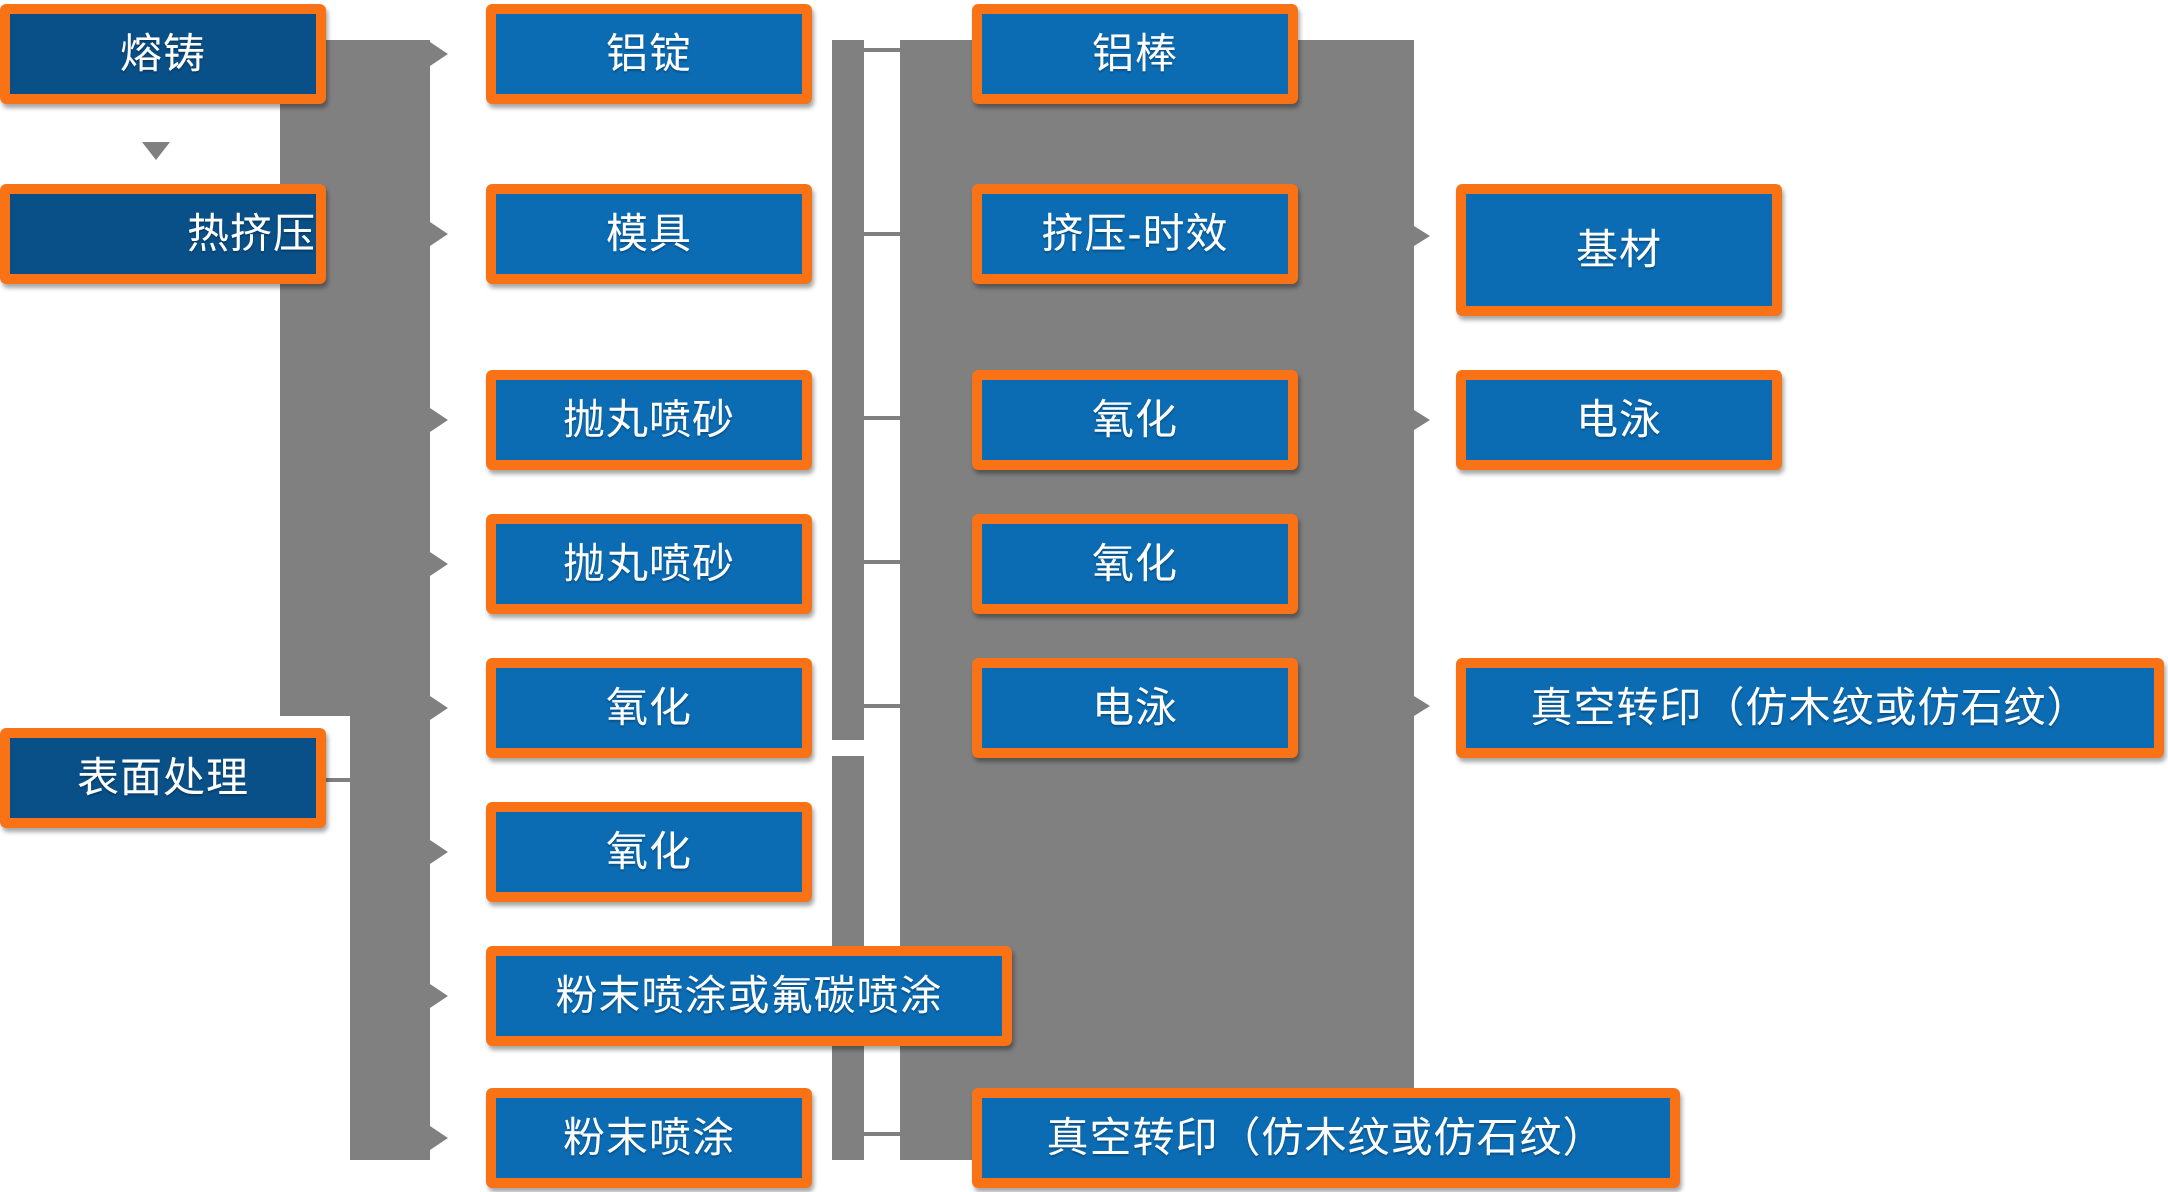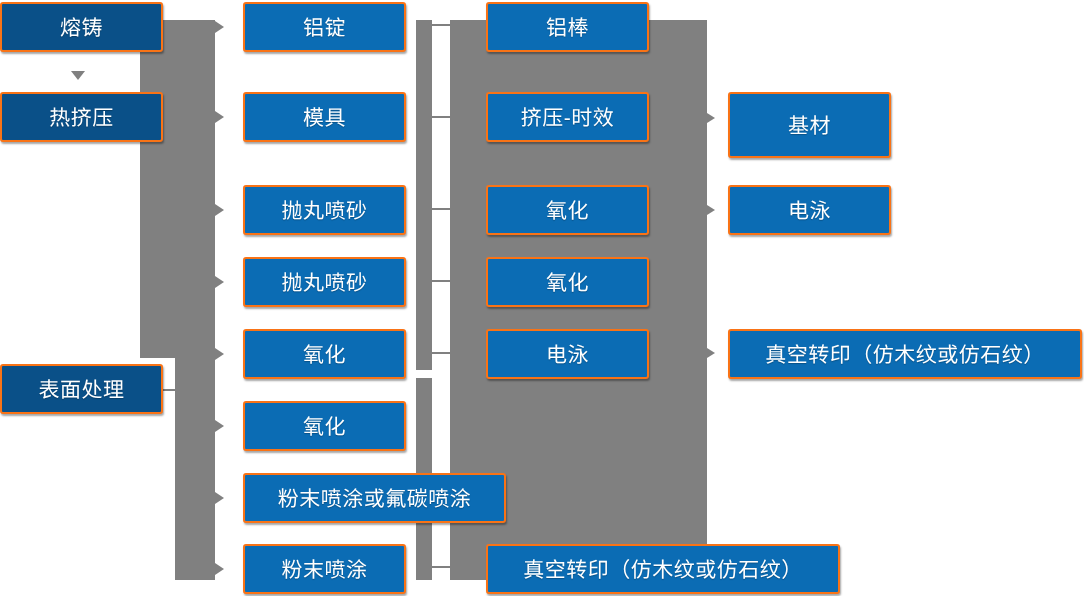--- a/index.html
+++ b/index.html
@@ -61,21 +61,21 @@
   }
 
   
   .box {
     position: absolute;
     display: flex;
     align-items: center;
     justify-content: center;
     box-sizing: border-box;
     color: #ffffff;
-    border: 2px solid #f97316;
+    border: 5px solid #f97316;
     border-radius: 3px;
     font-size: 21px;
     line-height: 1;
     letter-spacing: 0.5px;
     white-space: nowrap;
     text-shadow: 0 1px 1px rgba(0,0,0,0.25);
     box-shadow: 1px 2px 2px rgba(0,0,0,0.35);
   }
   .box.dark  { background: #0A5088; }
   .box.light { background: #0B6CB4; }
@@ -117,21 +117,21 @@
   <div class="gray-line" style="left:432px; top:566px; width:20px; height:2px;"></div>
 
   <div class="arrow-sm" style="left:707px; top:113px;"></div>
   <div class="arrow-sm" style="left:707px; top:205px;"></div>
   <div class="arrow-sm" style="left:707px; top:348px;"></div>
 
   <div class="box dark" style="left:0px; top:2px; width:163px; height:50px;">
     <span class="txt">熔铸</span>
   </div>
 
-  <div class="box dark" style="left:0px; top:92px; width:163px; height:50px;">
+  <div class="box dark" style="left:0px; top:92px; width:163px; height:50px;justify-content:flex-end;">
     <span class="txt">热挤压</span>
   </div>
 
   <div class="box light" style="left:243px; top:2px; width:163px; height:50px;">
     <span class="txt">铝锭</span>
   </div>
 
   <div class="box dark" style="left:0px; top:364px; width:163px; height:50px;">
     <span class="txt">表面处理</span>
   </div>

